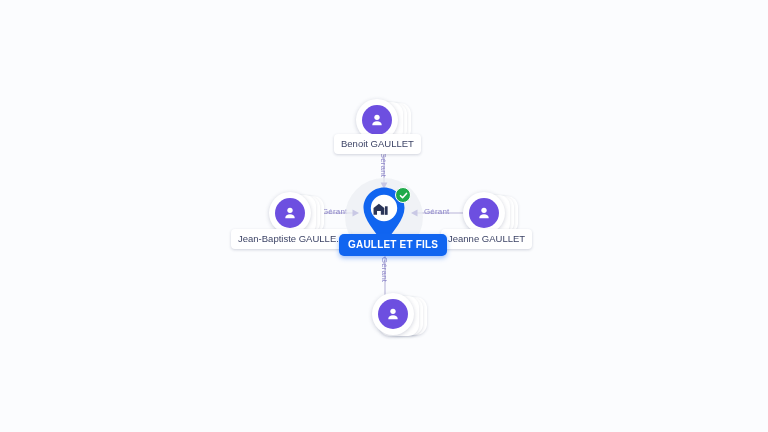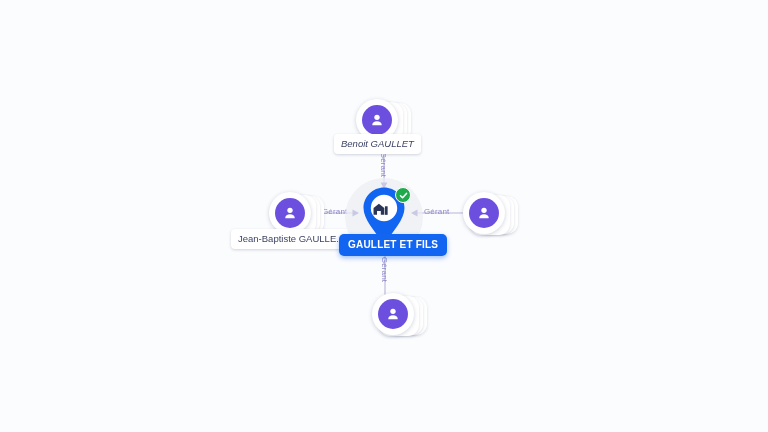--- a/index.html
+++ b/index.html
@@ -185,21 +185,21 @@
     <div class="stack-card c1"></div>
     <div class="avatar-disc">
       <div class="avatar-circle">
         <svg width="16" height="16" viewBox="0 0 24 24" fill="#ffffff">
           <circle cx="12" cy="8" r="4"></circle>
           <path d="M12 14c-4.2 0-7 2.2-7 4.6V20h14v-1.4C19 16.2 16.2 14 12 14z"></path>
         </svg>
       </div>
     </div>
   </div>
-  <div class="node-label" style="left:334px; top:134px;font-style:italic;">Benoit GAULLET</div>
+  <div class="node-label" style="left:334px; top:134px;">Benoit GAULLET</div>
 
   <div class="person-node" style="left:269px; top:192px;">
     <div class="stack-card c3"></div>
     <div class="stack-card c2"></div>
     <div class="stack-card c1"></div>
     <div class="avatar-disc">
       <div class="avatar-circle">
         <svg width="16" height="16" viewBox="0 0 24 24" fill="#ffffff">
           <circle cx="12" cy="8" r="4"></circle>
           <path d="M12 14c-4.2 0-7 2.2-7 4.6V20h14v-1.4C19 16.2 16.2 14 12 14z"></path>
@@ -215,20 +215,21 @@
     <div class="stack-card c1"></div>
     <div class="avatar-disc">
       <div class="avatar-circle">
         <svg width="16" height="16" viewBox="0 0 24 24" fill="#ffffff">
           <circle cx="12" cy="8" r="4"></circle>
           <path d="M12 14c-4.2 0-7 2.2-7 4.6V20h14v-1.4C19 16.2 16.2 14 12 14z"></path>
         </svg>
       </div>
     </div>
   </div>
+  <div class="node-label" style="left:441px; top:229px;">Jeanne GAULLET</div>
 
   <div class="person-node" style="left:372px; top:293px;">
     <div class="stack-card c3"></div>
     <div class="stack-card c2"></div>
     <div class="stack-card c1"></div>
     <div class="avatar-disc">
       <div class="avatar-circle">
         <svg width="16" height="16" viewBox="0 0 24 24" fill="#ffffff">
           <circle cx="12" cy="8" r="4"></circle>
           <path d="M12 14c-4.2 0-7 2.2-7 4.6V20h14v-1.4C19 16.2 16.2 14 12 14z"></path>

